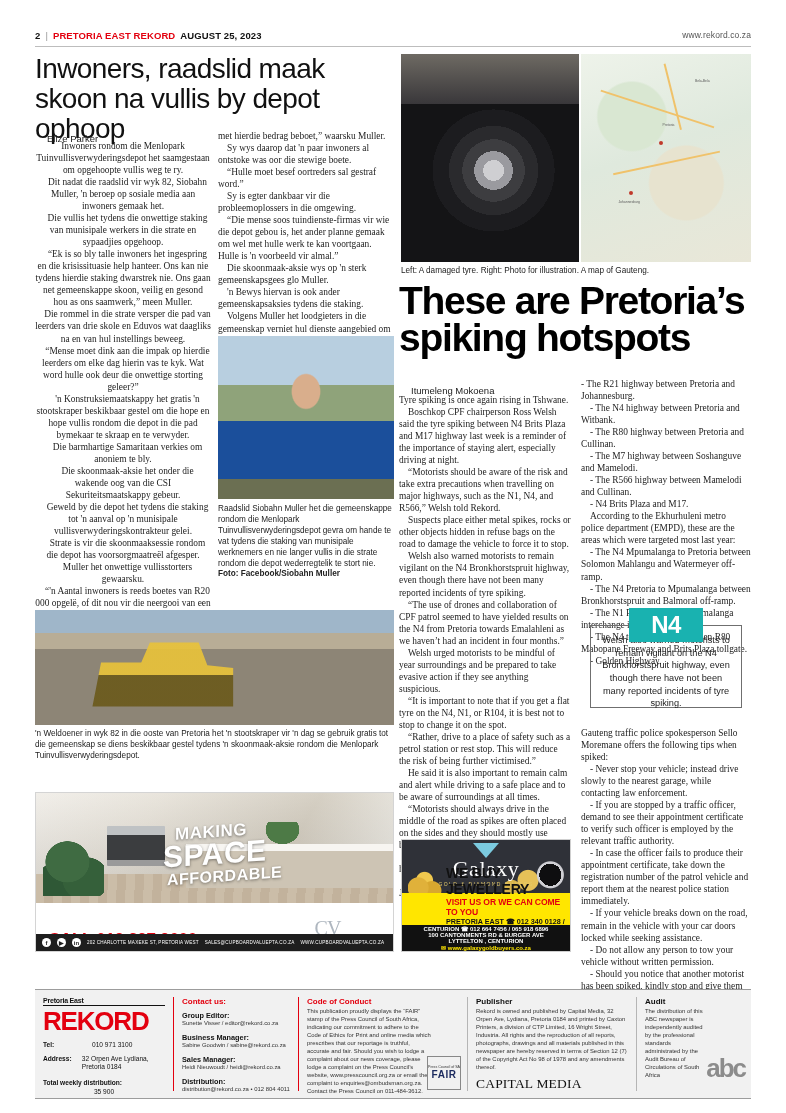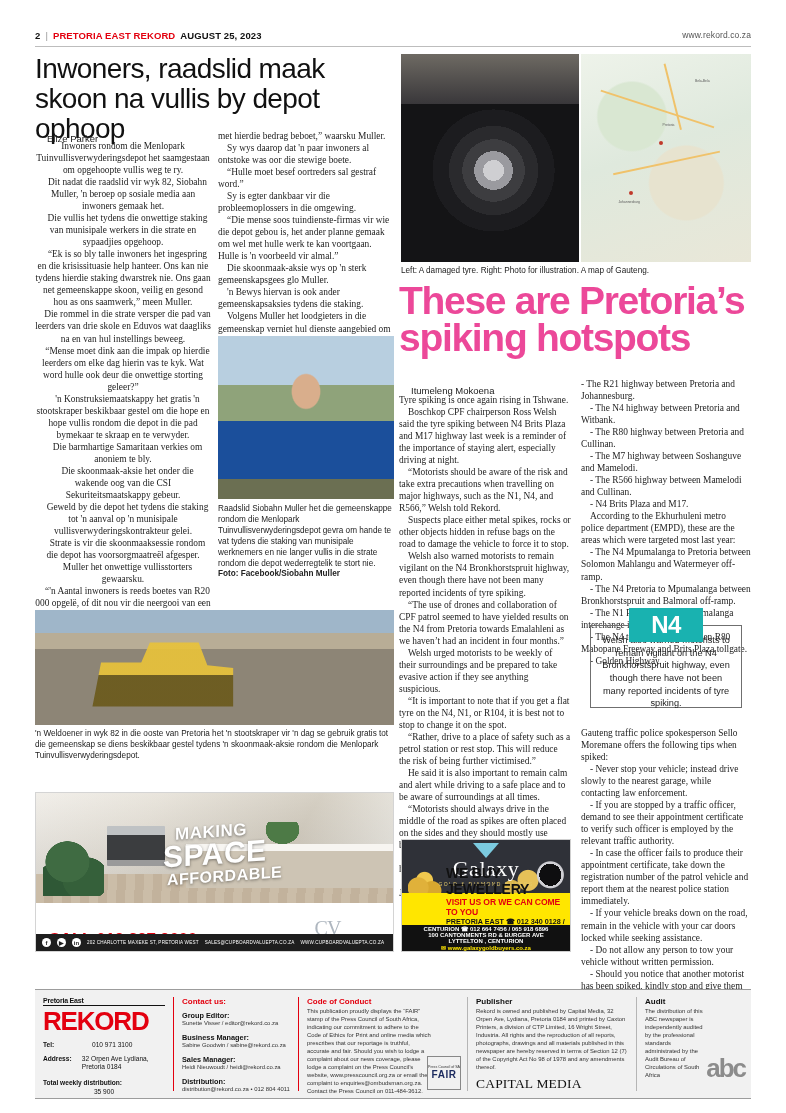--- a/index.html
+++ b/index.html
@@ -62,21 +62,21 @@
   .cap b { font-weight:bold; }
 
   
   h2.head-en {
     font-family:"Liberation Sans", sans-serif;
     font-weight:bold;
     font-size:39px;
     line-height:0.95;
     letter-spacing:-1.3px;
     margin:0;
-    color:#ec4899;
+    color:#000000;
   }
 
   
   .pull { position:absolute; }
   .pull-badge{
     position:absolute; left:50%; transform:translateX(-50%);
     top:0; width:74px; height:34px;
     background:#19b2b0; color:#fff;
     font-family:"Liberation Sans", sans-serif;
     font-weight:bold; font-size:24px;
@@ -357,21 +357,21 @@
 
   <div class="byline" style="position:absolute; left:399px; top:374px; width:170px;">Itumeleng Mokoena</div>
 
   <div class="body-text" id="en-col1" style="position:absolute; left:399px; top:394px; width:172px;">
       <p class="first">Tyre spiking is once again rising in Tshwane.</p>
       <p>Boschkop CPF chairperson Ross Welsh said the tyre spiking between N4 Brits Plaza and M17 highway last week is a reminder of the importance of staying alert, especially driving at night.</p>
       <p>“Motorists should be aware of the risk and take extra precautions when travelling on major highways, such as the N1, N4, and R566,” Welsh told Rekord.</p>
       <p>Suspects place either metal spikes, rocks or other objects hidden in refuse bags on the road to damage the vehicle to force it to stop.</p>
       <p>Welsh also warned motorists to remain vigilant on the N4 Bronkhorstspruit highway, even though there have not been many reported incidents of tyre spiking.</p>
       <p>“The use of drones and collaboration of CPF patrol seemed to have yielded results on the N4 from Pretoria towards Emalahleni as we haven’t had an incident in four months.”</p>
-      <p>Welsh urged motorists to be weekly of their surroundings and be prepared to take evasive action if they see anything suspicious.</p>
+      <p>Welsh urged motorists to be mindful of year surroundings and be prepared to take evasive action if they see anything suspicious.</p>
       <p>“It is important to note that if you get a flat tyre on the N4, N1, or R104, it is best not to stop to change it on the spot.</p>
       <p>“Rather, drive to a place of safety such as a petrol station or rest stop. This will reduce the risk of being further victimised.”</p>
       <p>He said it is also important to remain calm and alert while driving to a safe place and to be aware of surroundings at all times.</p>
       <p>“Motorists should always drive in the middle of the road as spikes are often placed on the sides and they should mostly use bright lights for full visibility.”</p>
       <p>Welsh has flagged these areas as spiking hotspots in Tshwane:</p>
       <p>- The N1 highway between Pretoria and Johannesburg.</p>
     </div>
 
   <div class="body-text" id="en-col2" style="position:absolute; left:581px; top:378px; width:170px;">
       <p class="first">- The R21 highway between Pretoria and Johannesburg.</p>

